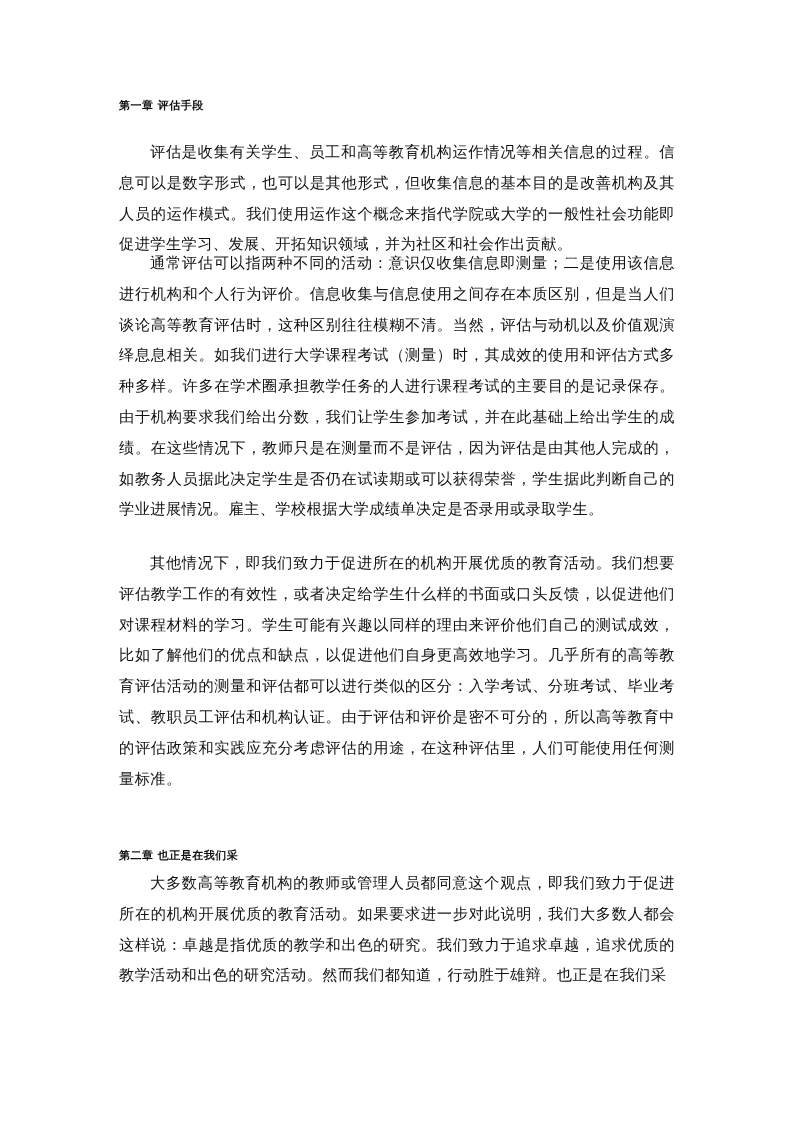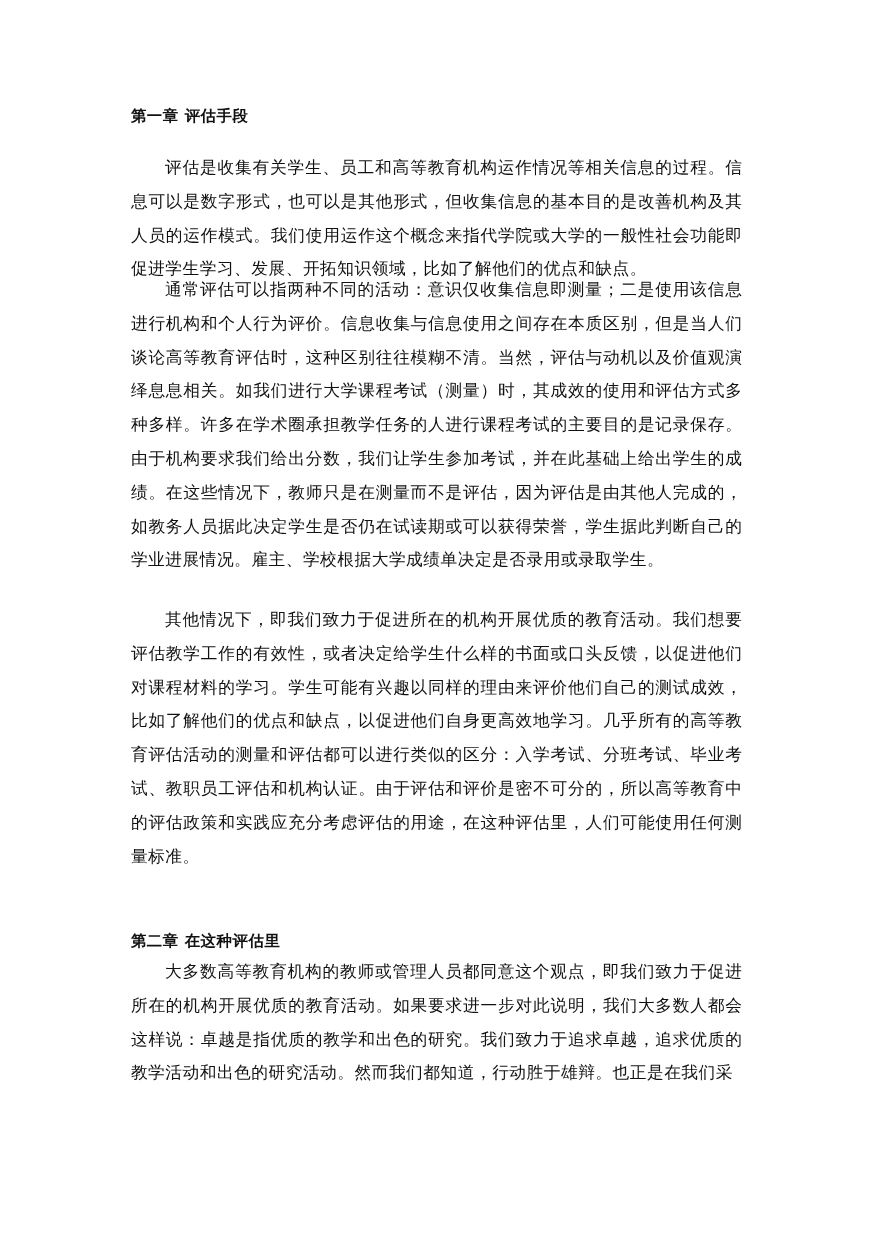--- a/index.html
+++ b/index.html
@@ -1,27 +1,27 @@
 <!DOCTYPE html>
 <html><head>
 <meta charset="utf-8">
 <style>
   html, body { margin: 0; padding: 0; background: #ffffff; }
   body { width: 793px; height: 1122px; position: relative; overflow: hidden;
          font-family: "DejaVu Serif", "Liberation Serif", serif; color: #111; }
   .page { position: absolute; left: 119px; top: 0; width: 556px; }
   .heading { position: absolute; left: 0; font-family: "DejaVu Sans", "Liberation Sans", sans-serif;
-             font-weight: bold; font-size: 14px; line-height: 20px; letter-spacing: 0.5px; white-space: nowrap; }
+             font-weight: bold; font-size: 11px; line-height: 20px; letter-spacing: 0.5px; white-space: nowrap; }
   .para { position: absolute; left: 0; width: 556px; font-size: 15.2px; line-height: 30.8px;
           text-align: justify; text-indent: 31px; letter-spacing: 0.45px; }
 </style>
 </head>
 <body>
 
 <div class="page">
   <div class="heading" style="top:96px;">第一章 评估手段</div>
-  <p class="para" style="top:137px; margin:0;">评估是收集有关学生、员工和高等教育机构运作情况等相关信息的过程。信息可以是数字形式，也可以是其他形式，但收集信息的基本目的是改善机构及其人员的运作模式。我们使用运作这个概念来指代学院或大学的一般性社会功能即促进学生学习、发展、开拓知识领域，比如了解他们的优点和缺点。</p>
+  <p class="para" style="top:137px; margin:0;">评估是收集有关学生、员工和高等教育机构运作情况等相关信息的过程。信息可以是数字形式，也可以是其他形式，但收集信息的基本目的是改善机构及其人员的运作模式。我们使用运作这个概念来指代学院或大学的一般性社会功能即促进学生学习、发展、开拓知识领域，并为社区和社会作出贡献。</p>
   <p class="para" style="top:248px; margin:0;">通常评估可以指两种不同的活动：意识仅收集信息即测量；二是使用该信息进行机构和个人行为评价。信息收集与信息使用之间存在本质区别，但是当人们谈论高等教育评估时，这种区别往往模糊不清。当然，评估与动机以及价值观演绎息息相关。如我们进行大学课程考试（测量）时，其成效的使用和评估方式多种多样。许多在学术圈承担教学任务的人进行课程考试的主要目的是记录保存。由于机构要求我们给出分数，我们让学生参加考试，并在此基础上给出学生的成绩。在这些情况下，教师只是在测量而不是评估，因为评估是由其他人完成的，如教务人员据此决定学生是否仍在试读期或可以获得荣誉，学生据此判断自己的学业进展情况。雇主、学校根据大学成绩单决定是否录用或录取学生。</p>
   <p class="para" style="top:548px; margin:0;">其他情况下，即我们致力于促进所在的机构开展优质的教育活动。我们想要评估教学工作的有效性，或者决定给学生什么样的书面或口头反馈，以促进他们对课程材料的学习。学生可能有兴趣以同样的理由来评价他们自己的测试成效，比如了解他们的优点和缺点，以促进他们自身更高效地学习。几乎所有的高等教育评估活动的测量和评估都可以进行类似的区分：入学考试、分班考试、毕业考试、教职员工评估和机构认证。由于评估和评价是密不可分的，所以高等教育中的评估政策和实践应充分考虑评估的用途，在这种评估里，人们可能使用任何测量标准。</p>
 
-  <div class="heading" style="top:846px;">第二章 在这种评估里</div>
+  <div class="heading" style="top:846px;">第二章 也正是在我们采</div>
   <p class="para" style="top:868px; margin:0;">大多数高等教育机构的教师或管理人员都同意这个观点，即我们致力于促进所在的机构开展优质的教育活动。如果要求进一步对此说明，我们大多数人都会这样说：卓越是指优质的教学和出色的研究。我们致力于追求卓越，追求优质的教学活动和出色的研究活动。然而我们都知道，行动胜于雄辩。也正是在我们采</p>
 </div>
 
 </body></html>

